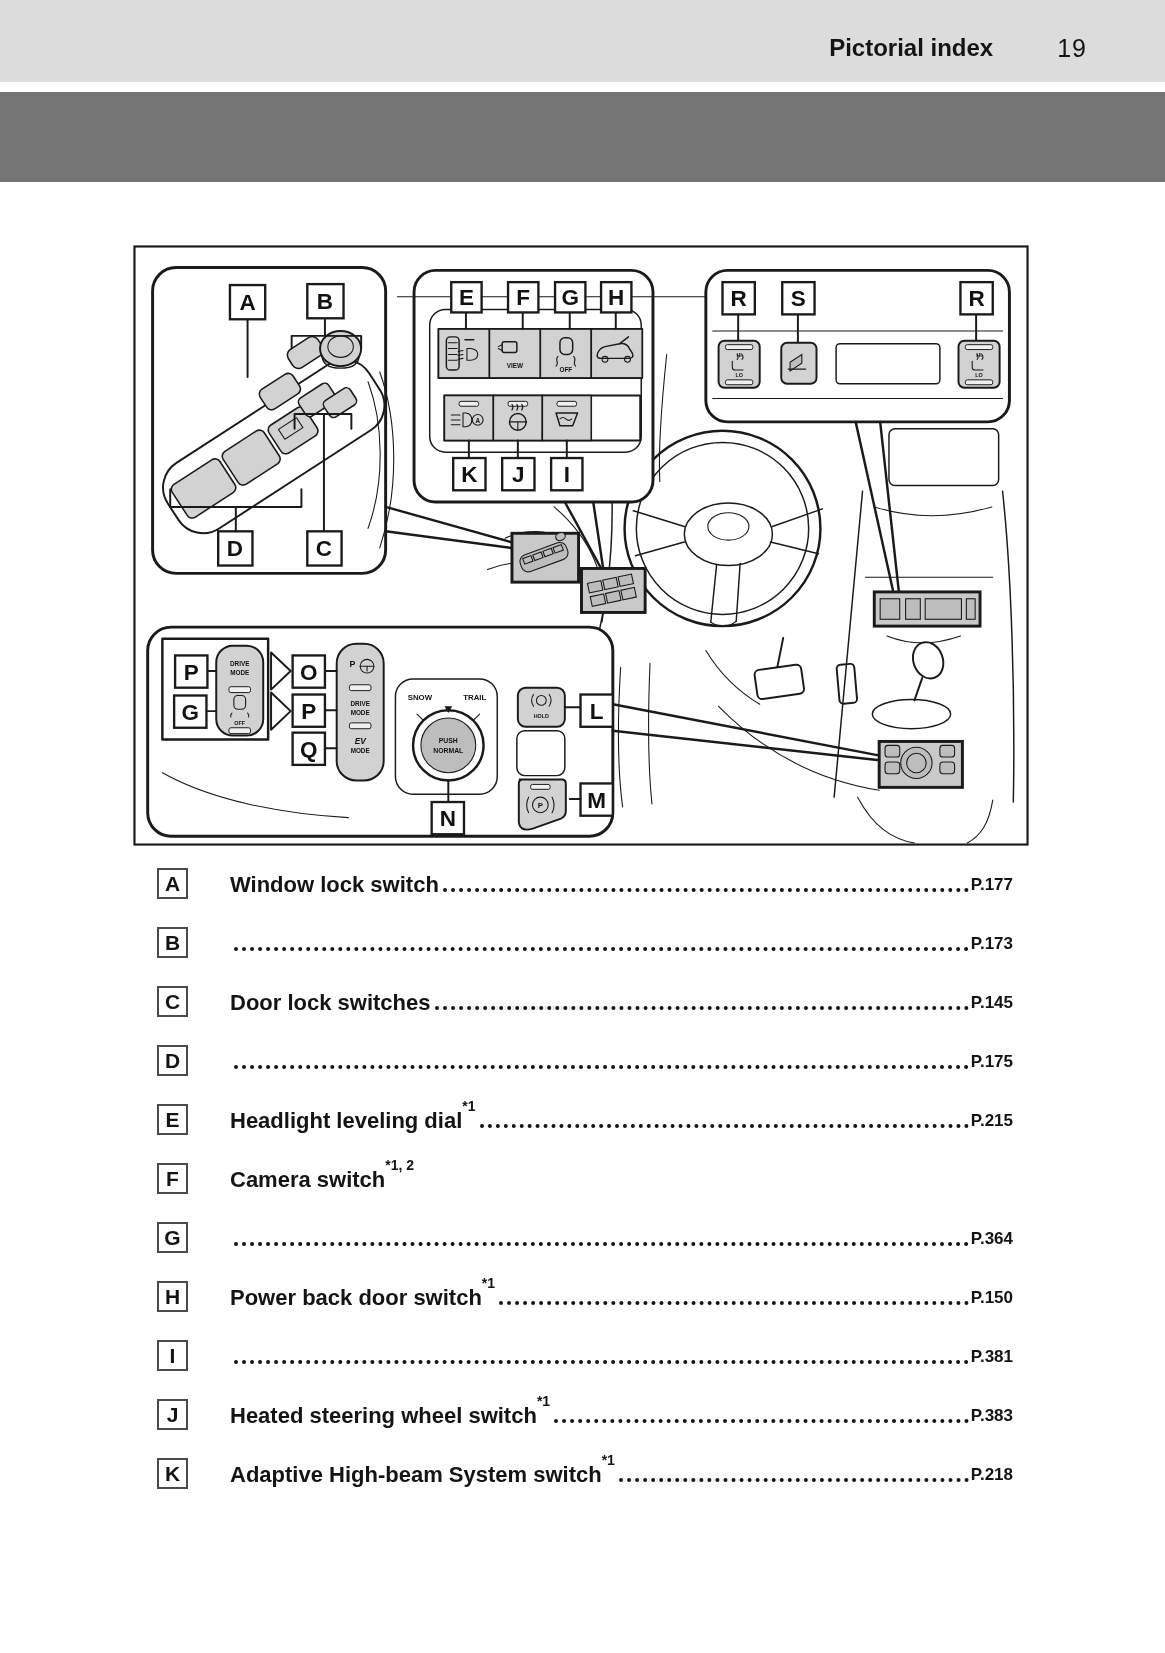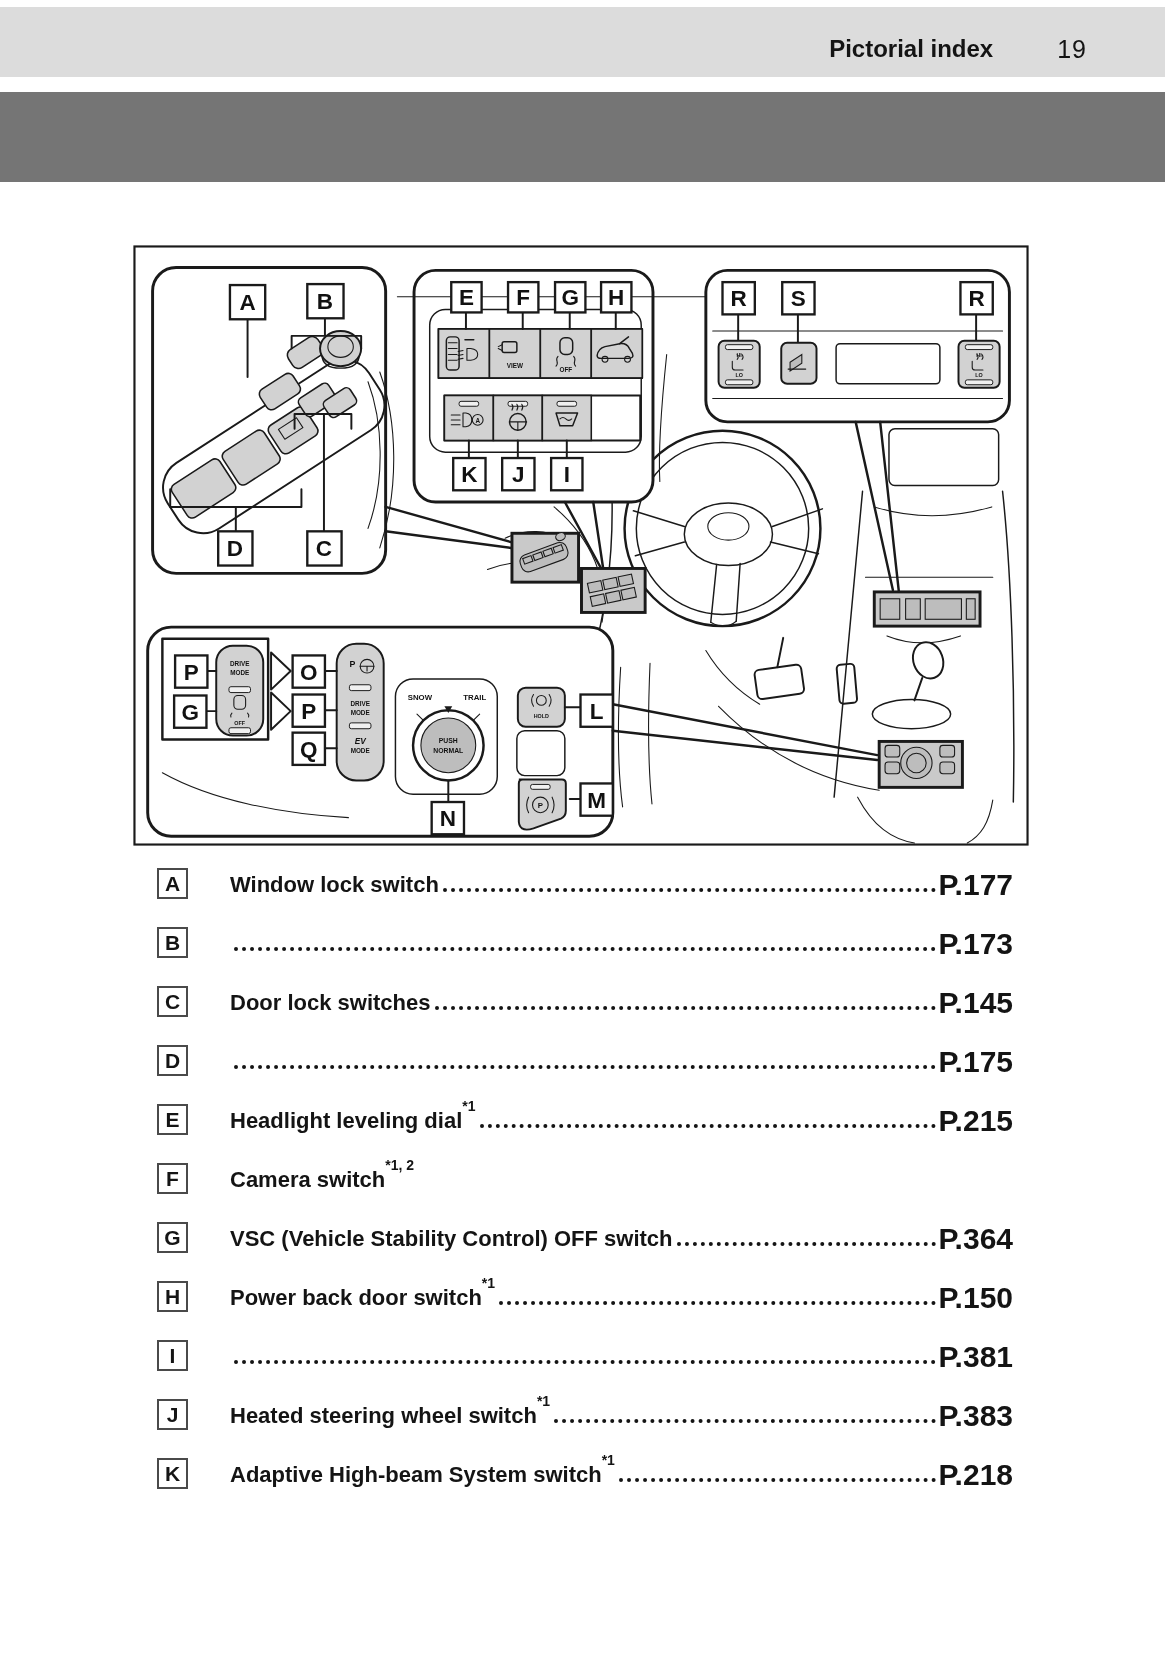--- a/index.html
+++ b/index.html
@@ -1,19 +1,19 @@
 <!DOCTYPE html>
 <html><head>
 <meta charset="utf-8">
 <style>
   html,body{margin:0;padding:0;background:#fff;}
   .page{position:relative;width:1165px;height:1653px;background:#ffffff;
         font-family:"Liberation Sans",sans-serif;color:#141414;overflow:hidden;}
   
-  .top-band{position:absolute;left:0;top:7px;width:1165px;height:70px;background:#dcdcdc;
+  .top-band{position:absolute;left:0;top:0;width:1165px;height:82px;background:#dcdcdc;
             display:flex;align-items:center;justify-content:flex-end;box-sizing:border-box;
             padding-right:78px;padding-top:14px;gap:64px;text-align:right;}
   .top-band .sec{font-size:24px;font-weight:bold;}
   .top-band .num{font-size:25px;font-weight:normal;letter-spacing:1px;}
   .dark-band{position:absolute;left:0;top:92px;width:1165px;height:90px;background:#757575;}
   
   .heading{position:absolute;left:123px;top:190px;font-size:28px;font-weight:bold;
            display:flex;align-items:center;}
   .heading .sq{display:inline-block;width:22px;height:22px;background:#808080;margin-right:3px;}
   
@@ -22,21 +22,21 @@
   .idx{position:absolute;left:157px;top:868px;width:856px;}
   .idx-row{display:flex;align-items:flex-end;height:32px;margin-bottom:27px;}
   .idx-row.last{margin-top:-11px;}
   .idx-key{align-self:flex-start;flex:0 0 auto;width:31px;height:31px;border:2px solid #4a4a4a;
            box-sizing:border-box;display:flex;align-items:center;justify-content:center;
            font-size:21px;font-weight:bold;margin-right:42px;background:#fff;}
   .idx-row.no-key .idx-key{visibility:hidden;}
   .idx-title{font-size:22px;font-weight:bold;line-height:31px;white-space:nowrap;}
   .idx-title sup{font-size:14px;font-weight:bold;position:relative;top:-9px;line-height:0;}
   .idx-leader{flex:1 1 auto;min-width:10px;border-bottom:4px dotted #141414;margin:0 2px 8px 4px;}
-  .idx-page{font-size:30px;font-weight:bold;line-height:31px;white-space:nowrap;}
+  .idx-page{font-size:17px;font-weight:bold;line-height:31px;white-space:nowrap;}
   
   .ln{fill:none;stroke:#1a1a1a;stroke-width:1.5;stroke-linecap:round;stroke-linejoin:round;}
   .ln12{fill:none;stroke:#1a1a1a;stroke-width:1.1;stroke-linecap:round;stroke-linejoin:round;}
   .ln2{fill:none;stroke:#1a1a1a;stroke-width:2;stroke-linecap:round;stroke-linejoin:round;}
   .ln25{fill:none;stroke:#1a1a1a;stroke-width:2.5;stroke-linecap:round;stroke-linejoin:round;}
   .inset{fill:#ffffff;stroke:#1a1a1a;stroke-width:3;}
   .lblbox{fill:#ffffff;stroke:#1a1a1a;stroke-width:2.4;}
   .lbltxt{font-family:"Liberation Sans",sans-serif;font-size:23px;font-weight:bold;fill:#111;
           text-anchor:middle;dominant-baseline:central;}
   .btn{fill:#d2d2d2;stroke:#1a1a1a;stroke-width:1.6;}
@@ -463,21 +463,20 @@
       <span class="idx-page">P.215</span>
     </div>
     <div class="idx-row no-page">
       <span class="idx-key">F</span>
       <span class="idx-title"><span>Camera switch</span><sup>*1, 2</sup></span>
 
       <span class="idx-page"></span>
     </div>
     <div class="idx-row">
       <span class="idx-key">G</span>
-      <span class="idx-title"><span>VSC (Vehicle Stability Control) OFF switch</span><sup></sup></span>
       <span class="idx-leader"></span>
       <span class="idx-page">P.364</span>
     </div>
     <div class="idx-row">
       <span class="idx-key">H</span>
       <span class="idx-title"><span>Power back door switch</span><sup>*1</sup></span>
       <span class="idx-leader"></span>
       <span class="idx-page">P.150</span>
     </div>
     <div class="idx-row">

